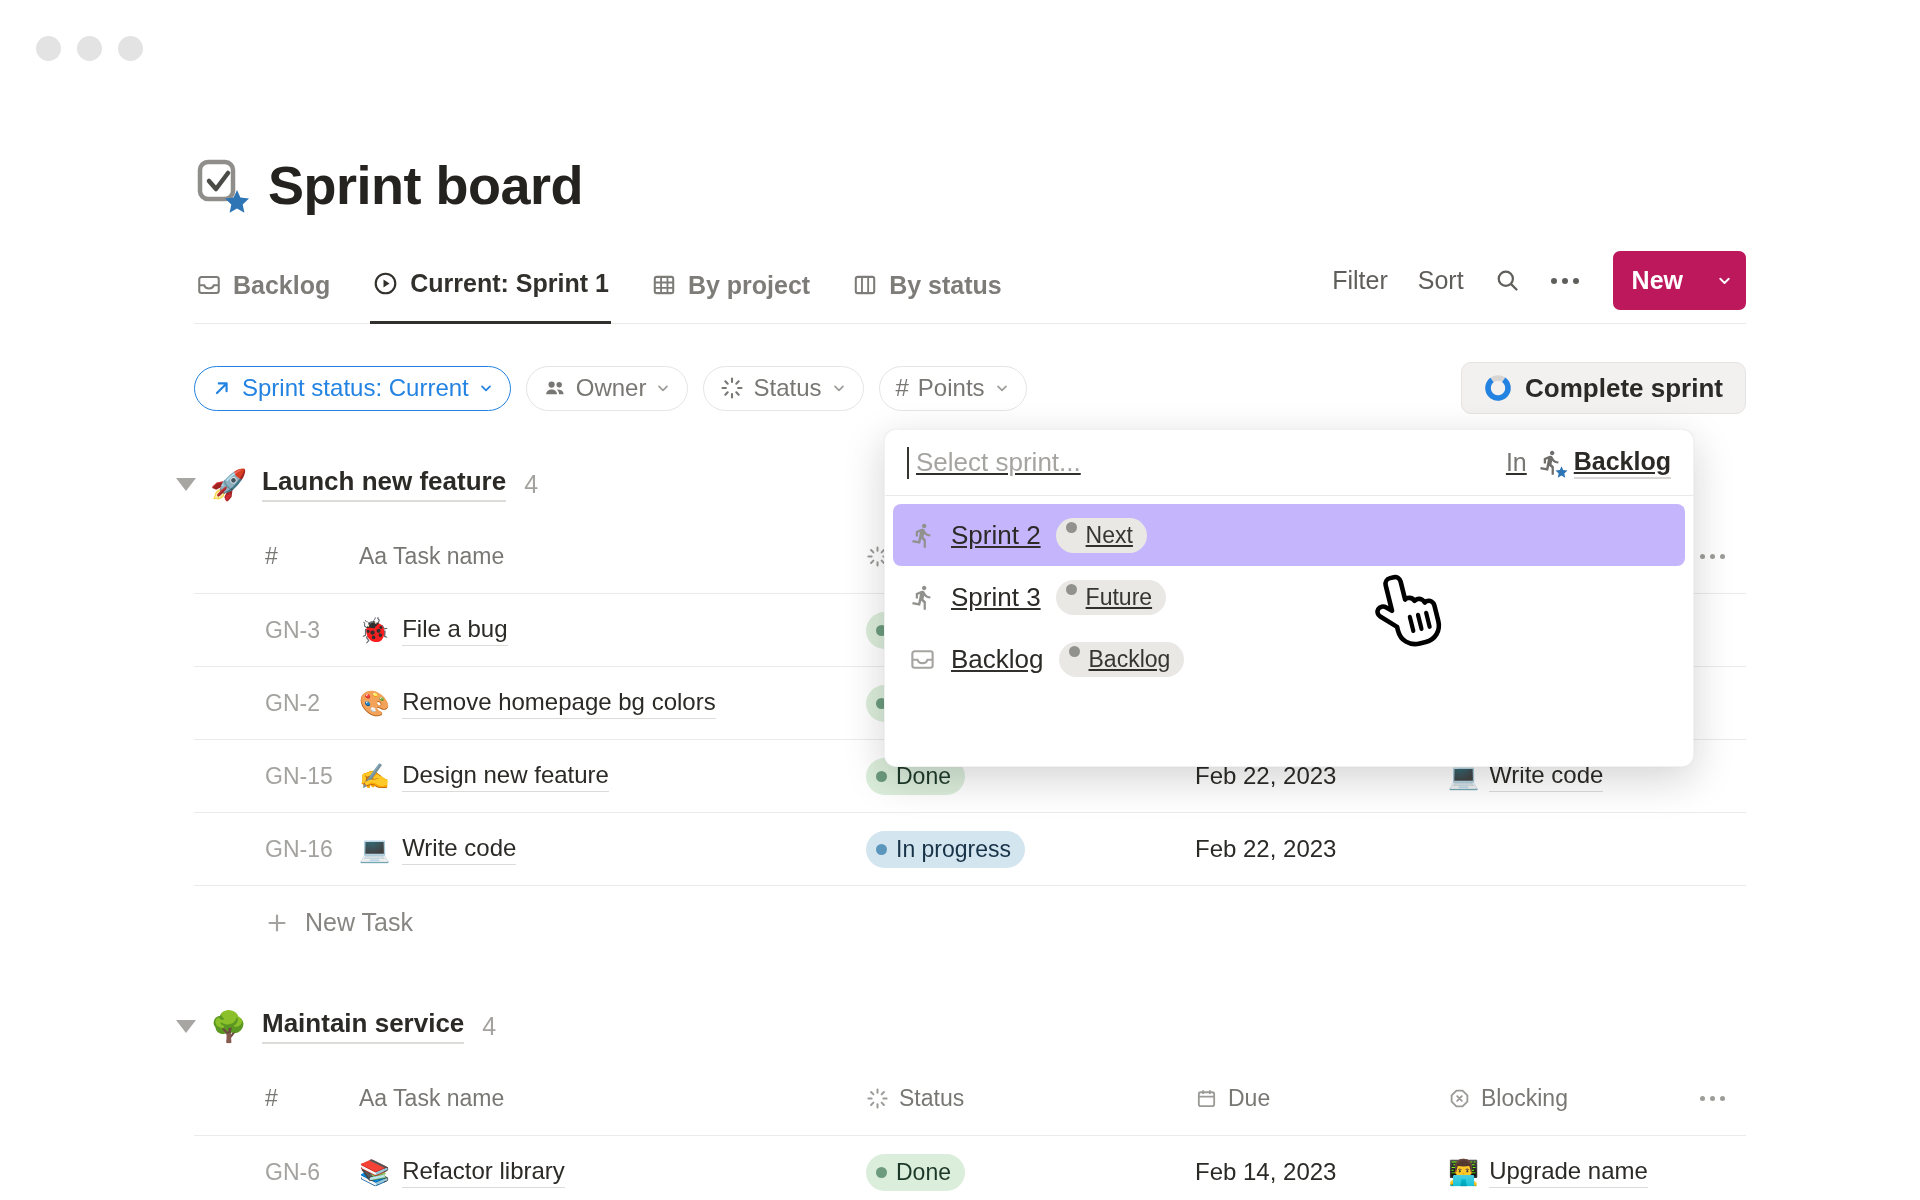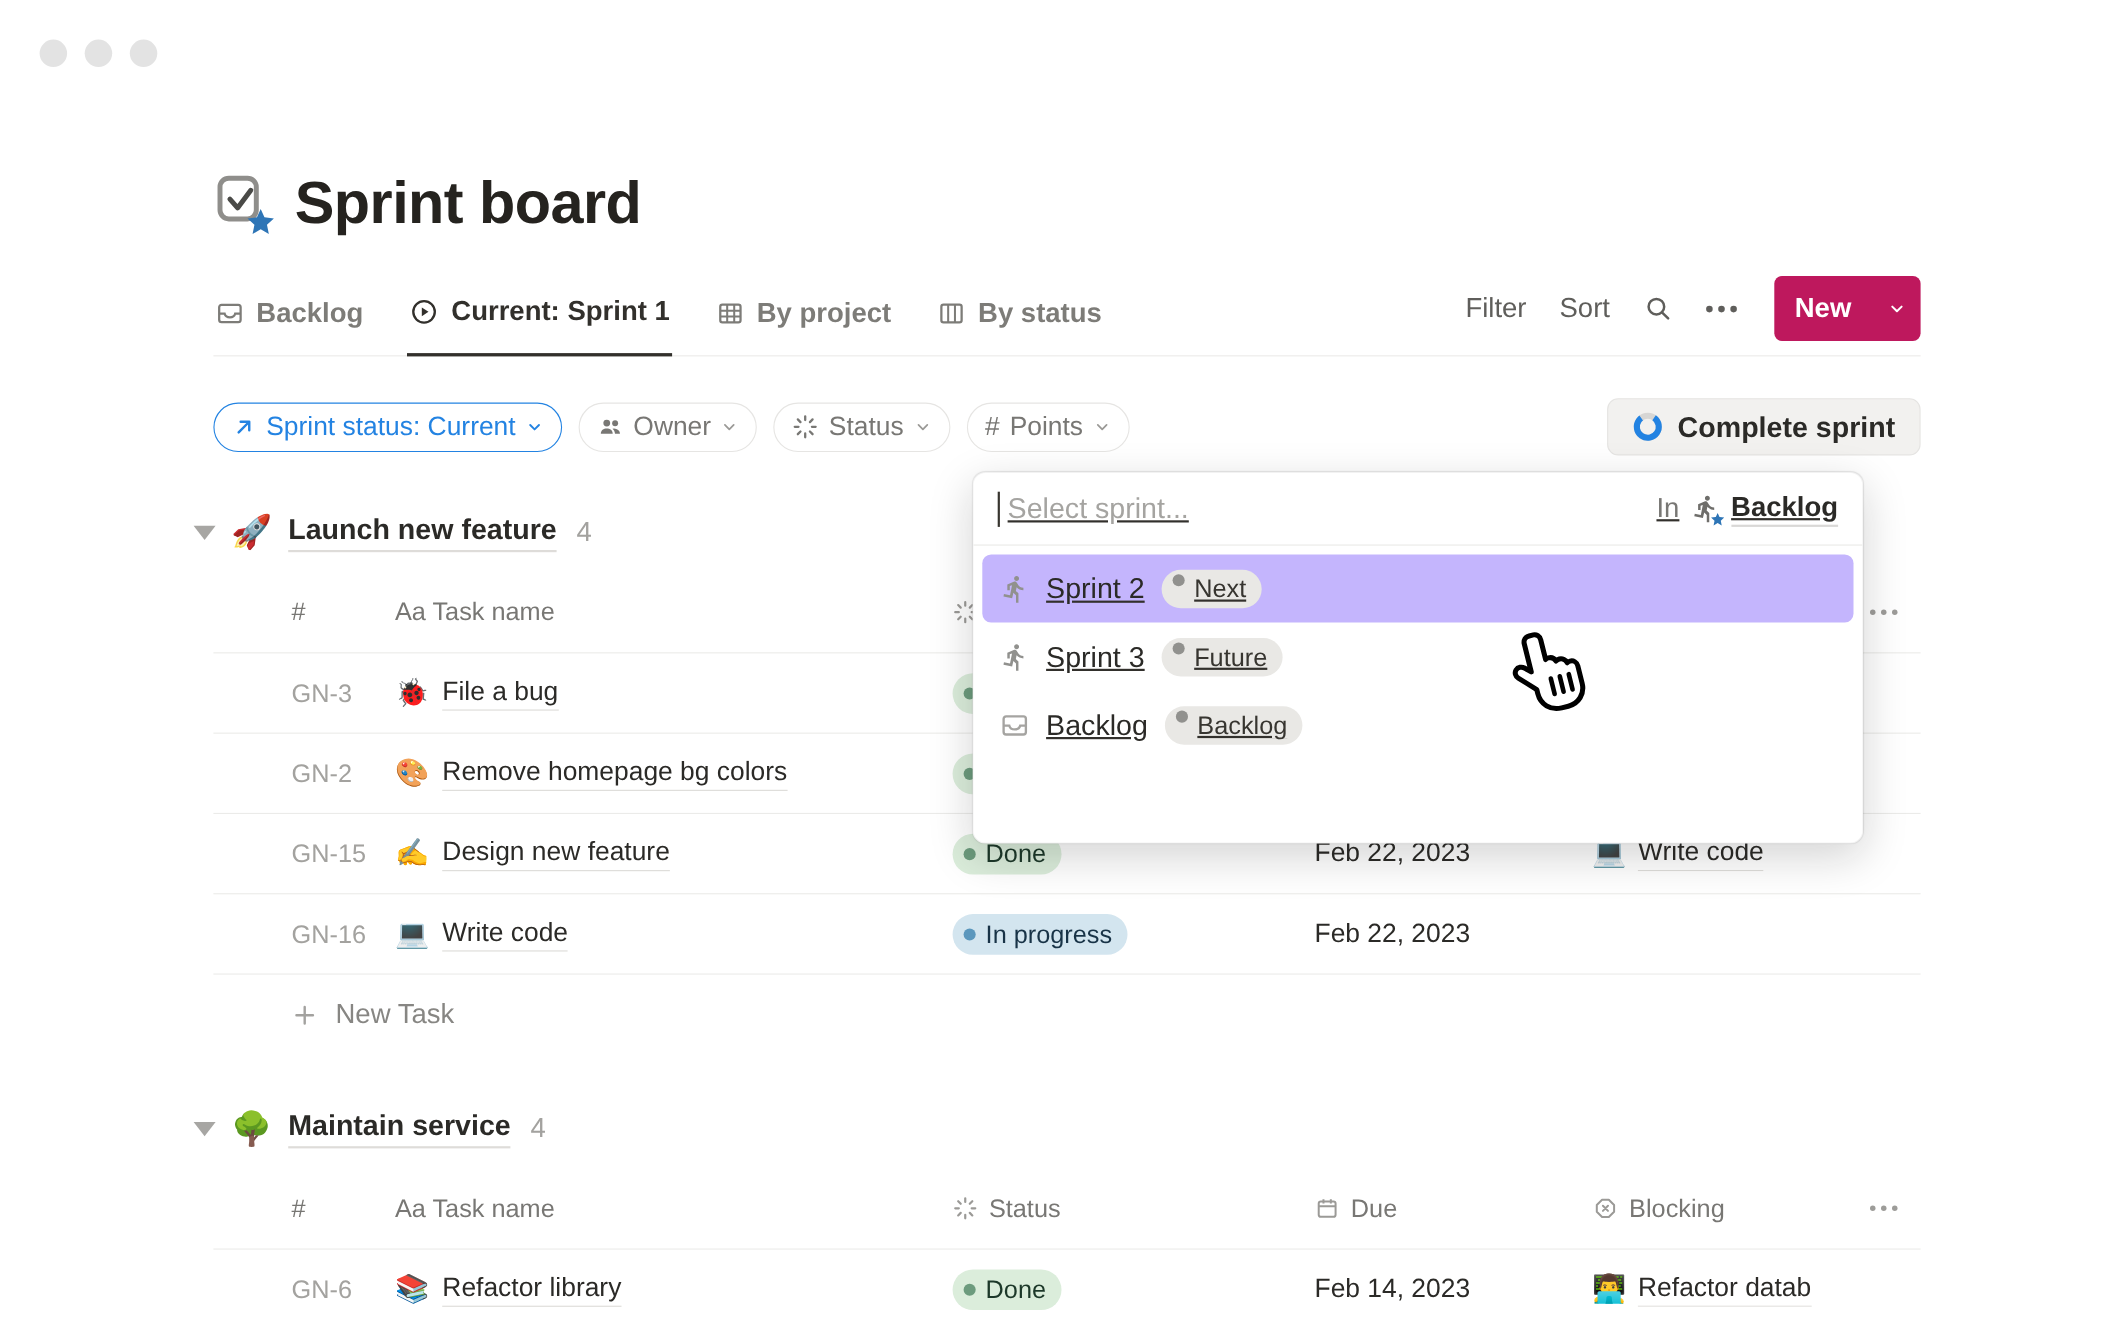--- a/index.html
+++ b/index.html
@@ -412,21 +412,21 @@
         <span class="emoji">📚</span>
         <span class="nm">Refactor library</span>
       </div>
     <div><span class="status-pill st-done">
           <span class="sdot"></span>
           <span>Done</span>
         </span></div>
     <div class="cell-date">Feb 14, 2023</div>
     <div class="blk">
         <span class="emoji">👨‍💻</span>
-        <span class="nm">Refactor datab</span>
+        <span class="nm">Upgrade name</span>
       </div>
     <div></div>
   </div>
 
 </div>
 
 <div class="sprint-menu">
   <div class="sm-search">
     <div class="caret"></div>
     <span class="sm-placeholder">Select sprint...</span>

